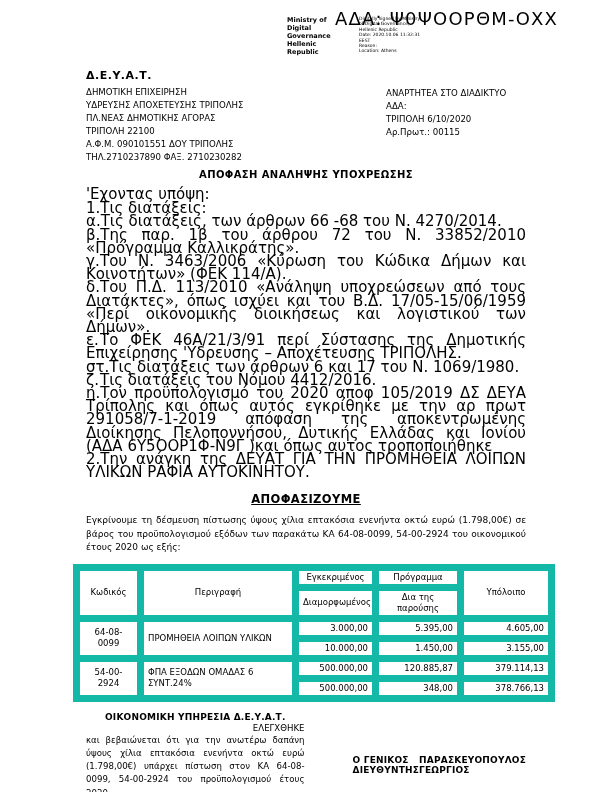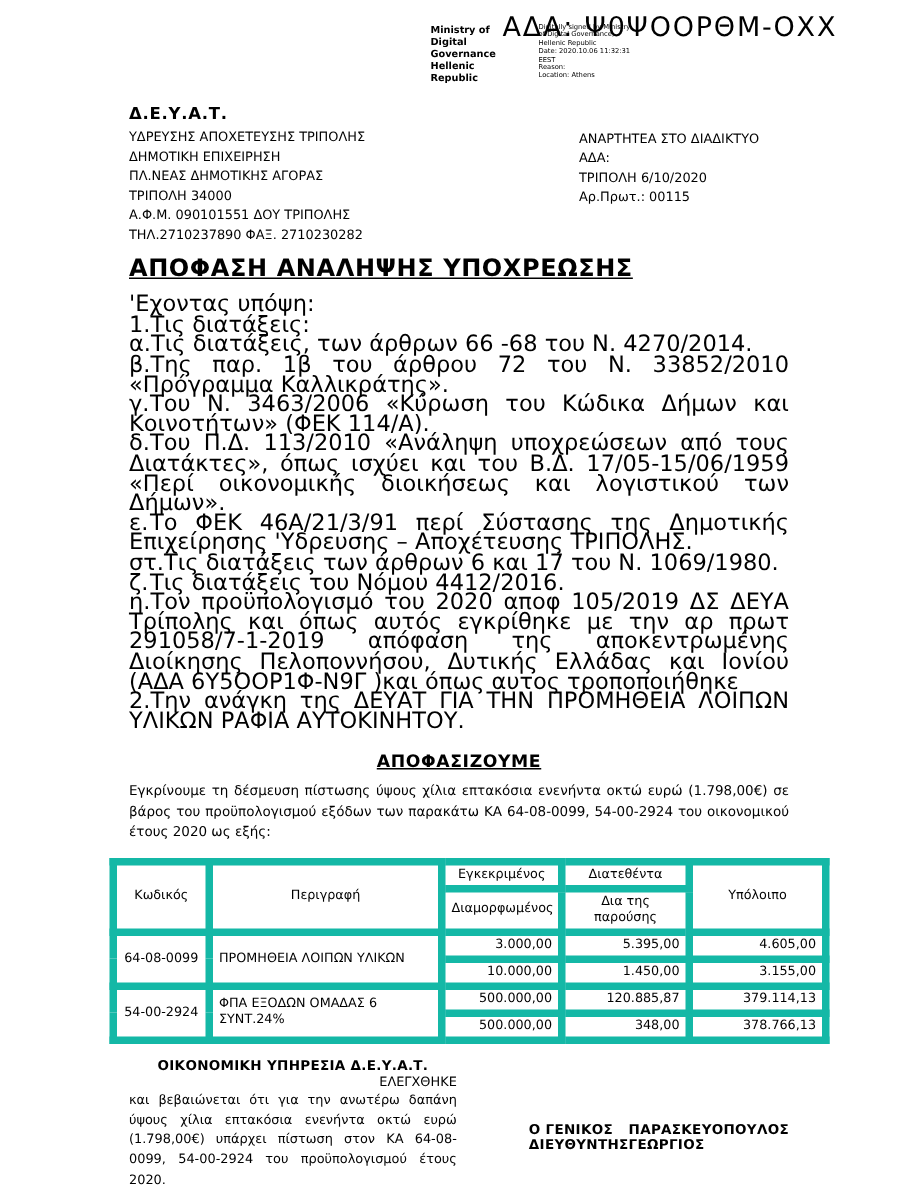--- a/index.html
+++ b/index.html
@@ -16,39 +16,39 @@
   
   .stamp { position:absolute; top:16px; left:287px; display:flex; gap:12px; }
   .stamp-ministry { font-size:6.5px; font-weight:bold; line-height:8px; width:60px; }
   .stamp-sig { font-size:4.5px; line-height:5.4px; width:112px; }
   
   .content { position:absolute; top:69px; left:86px; width:440px; }
   .org-name { font-size:11px; font-weight:bold; letter-spacing:0.5px; margin-bottom:4px; }
   .org-line, .meta-line { font-size:8.6px; line-height:13px; white-space:nowrap; }
   .meta-block { position:absolute; left:300px; top:18px; }
   .doc-title {
-    margin-top:5px; font-weight:bold; font-size:16px;
-    text-decoration:underline; letter-spacing:0.4px;
+    margin-top:5px; text-align:center; font-weight:bold; font-size:10px;
+    letter-spacing:0.4px;
   }
   .having { margin-top:8px; font-size:15px; line-height:13.2px; }
   .having-intro { margin-bottom:1px; }
   .hr-item { text-align:justify; }
   .hr-item .marker { display:inline-block; min-width:14px; }
   .decision-heading {
     margin-top:13px; text-align:center; font-weight:bold; font-size:11.5px;
     text-decoration:underline; letter-spacing:0.4px;
   }
   .decision-par { margin-top:8px; font-size:9px; line-height:13.4px; text-align:justify; }
   
   table.budget {
     margin-top:9px; margin-left:-13px; border-collapse:collapse;
     font-size:8.5px; table-layout:fixed; width:475px;
     border:2px solid #000;
   }
-  table.budget td { border:5px solid #14b8a6; padding:1px 4px; height:11px; line-height:11px; overflow:hidden; }
+  table.budget td { border:7px solid #14b8a6; padding:1px 4px; height:11px; line-height:11px; overflow:hidden; }
   td.c-center { text-align:center; }
   td.c-left { text-align:left; }
   td.c-num { text-align:right; }
   
   .sig-row { margin-top:10px; display:flex; font-size:8.8px; }
   .sig-left { width:250px; }
   .sig-left-title { font-weight:bold; text-align:center; font-size:9px; letter-spacing:0.2px; }
   .sig-checked { text-align:right; font-size:8.6px; margin-top:1px; }
   .sig-certify { text-align:justify; font-size:8.6px; line-height:13.2px; margin-top:1px; }
   .sig-left-role { font-weight:normal; text-align:right; font-size:9px; margin-top:8px; }
@@ -80,24 +80,24 @@
       <div>EEST</div>
       <div>Reason:</div>
       <div>Location: Athens</div>
     </div>
   </div>
 
   <div class="content">
 
     <div class="org-name">Δ.Ε.Υ.Α.Τ.</div>
     <div class="org-block">
+      <div class="org-line">ΔΗΜΟΤΙΚΗ ΕΠΙΧΕΙΡΗΣΗ</div>
       <div class="org-line">ΥΔΡΕΥΣΗΣ ΑΠΟΧΕΤΕΥΣΗΣ ΤΡΙΠΟΛΗΣ</div>
-      <div class="org-line">ΔΗΜΟΤΙΚΗ ΕΠΙΧΕΙΡΗΣΗ</div>
       <div class="org-line">ΠΛ.ΝΕΑΣ ΔΗΜΟΤΙΚΗΣ ΑΓΟΡΑΣ</div>
-      <div class="org-line">ΤΡΙΠΟΛΗ 34000</div>
+      <div class="org-line">ΤΡΙΠΟΛΗ 22100</div>
       <div class="org-line">Α.Φ.Μ. 090101551 ΔΟΥ ΤΡΙΠΟΛΗΣ</div>
       <div class="org-line">ΤΗΛ.2710237890 ΦΑΞ. 2710230282</div>
     </div>
 
     <div class="meta-block">
       <div class="meta-line">ΑΝΑΡΤΗΤΕΑ ΣΤΟ ΔΙΑΔΙΚΤΥΟ</div>
       <div class="meta-line">ΑΔΑ:</div>
       <div class="meta-line">ΤΡΙΠΟΛΗ 6/10/2020</div>
       <div class="meta-line">Αρ.Πρωτ.: 00115</div>
     </div>
@@ -127,21 +127,21 @@
           <col style="width:155px">
           <col style="width:80px">
           <col style="width:85px">
           <col style="width:91px">
       </colgroup>
       <tbody>
           <tr>
         <td class="c-center" rowspan="2">Κωδικός</td>
         <td class="c-center" rowspan="2">Περιγραφή</td>
         <td class="c-center">Εγκεκριμένος</td>
-        <td class="c-center">Διατεθέντα</td>
+        <td class="c-center">Πρόγραμμα</td>
         <td class="c-center" rowspan="2">Υπόλοιπο</td>
       </tr>
       <tr>
         <td class="c-center">Διαμορφωμένος</td>
         <td class="c-center">Δια της παρούσης</td>
       </tr>
       <tr>
         <td class="c-center" rowspan="2">64-08-0099</td>
         <td class="c-left" rowspan="2">ΠΡΟΜΗΘΕΙΑ ΛΟΙΠΩΝ ΥΛΙΚΩΝ</td>
         <td class="c-num">3.000,00</td>

